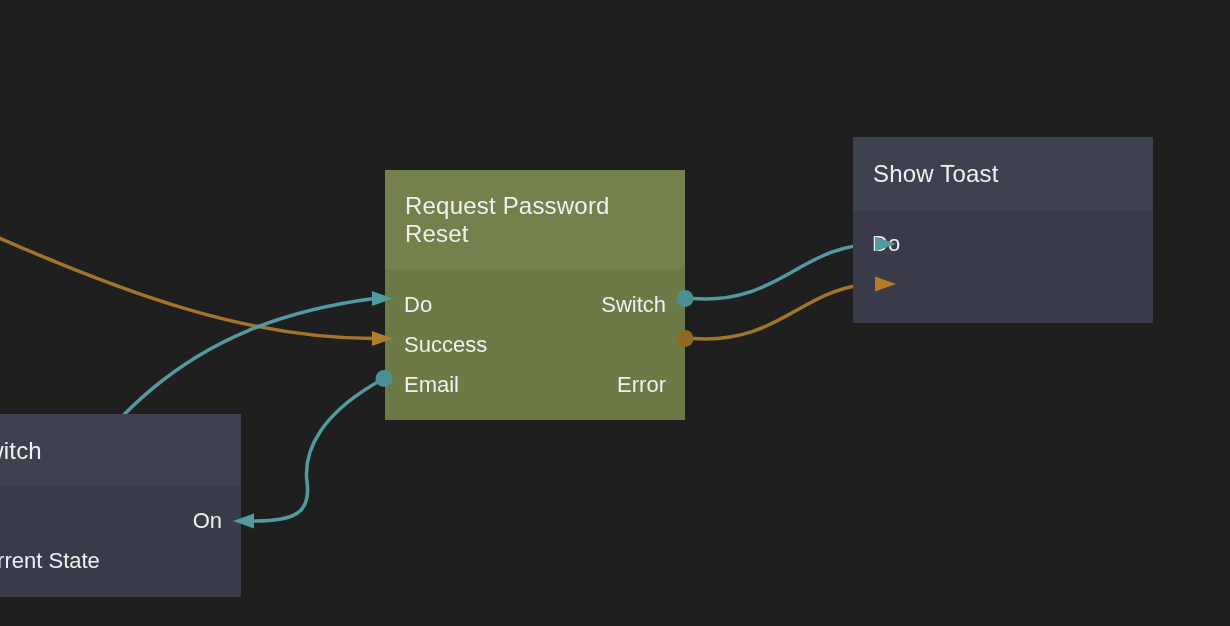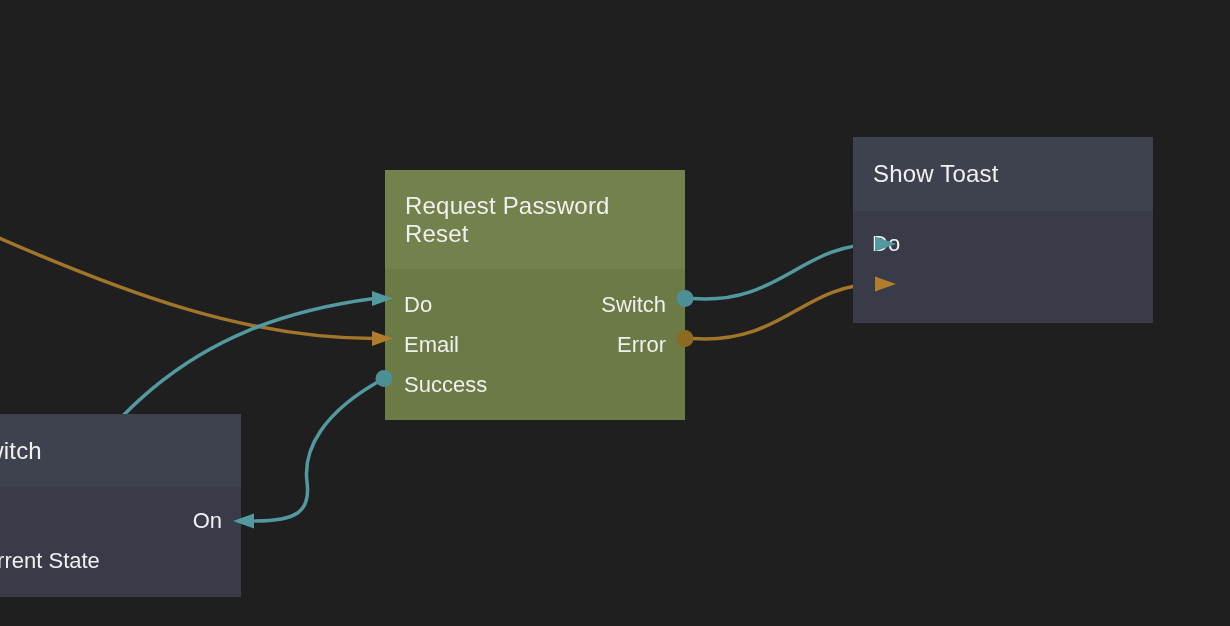--- a/index.html
+++ b/index.html
@@ -87,26 +87,26 @@
   <div class="node node-green" style="left:385px; top:146px; width:300px; height:294px;margin-top:24px;">
     <div class="node-header" style="height:99px;">
       <div class="node-title" style="max-width:232px;">Request Password Reset</div>
     </div>
     <div class="node-body" style="height:151px; padding-top:16px;">
       <div class="port-row">
         <span class="port-label">Do</span>
         <span class="port-label">Switch</span>
       </div>
       <div class="port-row">
+        <span class="port-label">Success</span>
+        <span></span>
+      </div>
+      <div class="port-row">
         <span class="port-label">Email</span>
         <span class="port-label">Error</span>
-      </div>
-      <div class="port-row">
-        <span class="port-label">Success</span>
-        <span></span>
       </div>
     </div>
   </div>
 
   <div class="node node-slate" style="left:853px; top:137px; width:300px; height:160px;">
     <div class="node-header" style="height:74px;">
       <div class="node-title">Show Toast</div>
     </div>
     <div class="node-body" style="height:112px; padding-top:13px;">
       <div class="port-row">

